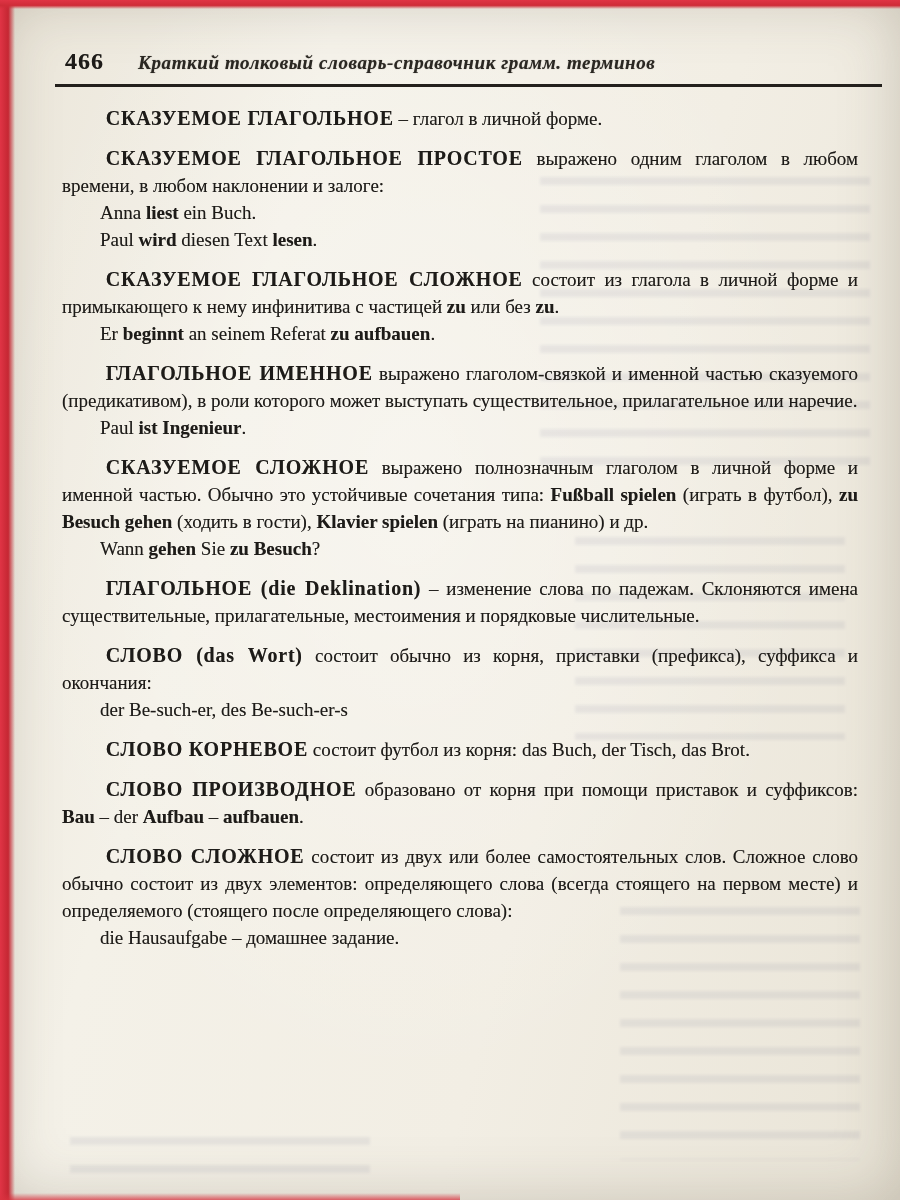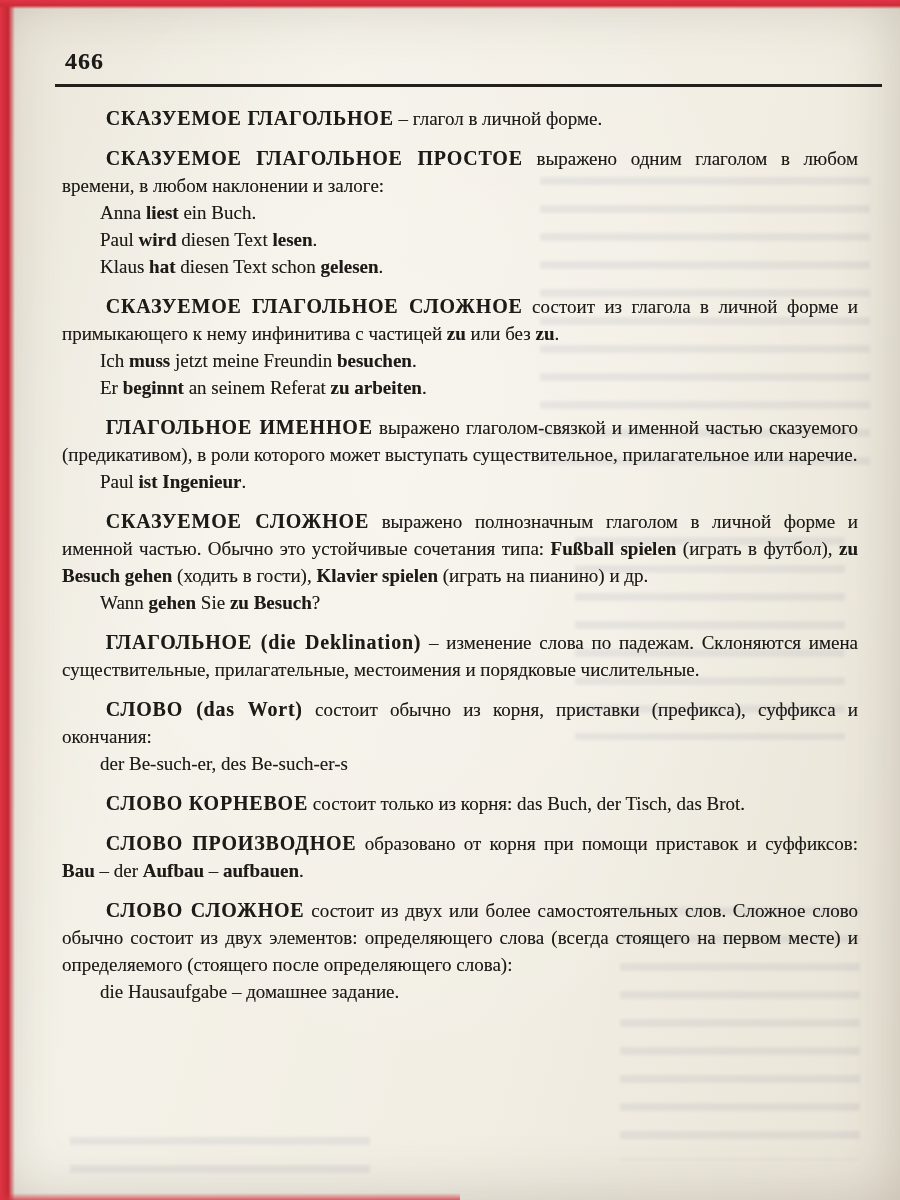--- a/index.html
+++ b/index.html
@@ -55,54 +55,53 @@
   <div class="ghost g2"></div>
   <div class="ghost g3"></div>
   <div class="ghost g4"></div>
 
   <div class="edge-left"></div>
   <div class="edge-top"></div>
   <div class="edge-bottom"></div>
 
   <header class="pageheader">
     <span class="pagenum">466</span>
+    <span class="runhead">Краткий толковый словарь-справочник грамм. терминов</span>
   </header>
 
   <main class="entries">
       <div class="entry">
         <p class="def"><span class="hw">СКАЗУЕМОЕ ГЛАГОЛЬНОЕ</span><span> – глагол в личной форме.</span></p>
       </div>
       <div class="entry">
         <p class="def"><span class="hw">СКАЗУЕМОЕ ГЛАГОЛЬНОЕ ПРОСТОЕ</span><span> выражено одним глаголом в любом времени, в любом наклонении и залоге:</span></p>
         <p class="ex"><span>Anna </span><span class="b">liest</span><span> ein Buch.</span></p>
         <p class="ex"><span>Paul </span><span class="b">wird</span><span> diesen Text </span><span class="b">lesen</span><span>.</span></p>
-        <p class="ex"><span>Klaus </span><span class="b">hat</span><span> diesen Text schon </span><span class="b">gelesen</span><span>.</span></p>
       </div>
       <div class="entry">
         <p class="def"><span class="hw">СКАЗУЕМОЕ ГЛАГОЛЬНОЕ СЛОЖНОЕ</span><span> состоит из глагола в личной форме и примыкающего к нему инфинитива с частицей </span><span class="b">zu</span><span> или без </span><span class="b">zu</span><span>.</span></p>
-        <p class="ex"><span>Ich </span><span class="b">muss</span><span> jetzt meine Freundin </span><span class="b">besuchen</span><span>.</span></p>
-        <p class="ex"><span>Er </span><span class="b">beginnt</span><span> an seinem Referat </span><span class="b">zu arbeiten</span><span>.</span></p>
+        <p class="ex"><span>Er </span><span class="b">beginnt</span><span> an seinem Referat </span><span class="b">zu aufbauen</span><span>.</span></p>
       </div>
       <div class="entry">
         <p class="def"><span class="hw">ГЛАГОЛЬНОЕ ИМЕННОЕ</span><span> выражено глаголом-связкой и именной частью сказуемого (предикативом), в роли которого может выступать существительное, прилагательное или наречие.</span></p>
         <p class="ex"><span>Paul </span><span class="b">ist Ingenieur</span><span>.</span></p>
       </div>
       <div class="entry">
         <p class="def"><span class="hw">СКАЗУЕМОЕ СЛОЖНОЕ</span><span> выражено полнозначным глаголом в личной форме и именной частью. Обычно это устойчивые сочетания типа: </span><span class="b">Fußball spielen</span><span> (играть в футбол), </span><span class="b">zu Besuch gehen</span><span> (ходить в гости), </span><span class="b">Klavier spielen</span><span> (играть на пианино) и др.</span></p>
         <p class="ex"><span>Wann </span><span class="b">gehen</span><span> Sie </span><span class="b">zu Besuch</span><span>?</span></p>
       </div>
       <div class="entry">
         <p class="def"><span class="hw">ГЛАГОЛЬНОЕ (die Deklination)</span><span> – изменение слова по падежам. Склоняются имена существительные, прилагательные, местоимения и порядковые числительные.</span></p>
       </div>
       <div class="entry">
         <p class="def"><span class="hw">СЛОВО (das Wort)</span><span> состоит обычно из корня, приставки (префикса), суффикса и окончания:</span></p>
         <p class="ex"><span>der Be-such-er, des Be-such-er-s</span></p>
       </div>
       <div class="entry">
-        <p class="def"><span class="hw">СЛОВО КОРНЕВОЕ</span><span> состоит только из корня: das Buch, der Tisch, das Brot.</span></p>
+        <p class="def"><span class="hw">СЛОВО КОРНЕВОЕ</span><span> состоит футбол из корня: das Buch, der Tisch, das Brot.</span></p>
       </div>
       <div class="entry">
         <p class="def"><span class="hw">СЛОВО ПРОИЗВОДНОЕ</span><span> образовано от корня при помощи приставок и суффиксов: </span><span class="b">Bau</span><span> – der </span><span class="b">Aufbau</span><span> – </span><span class="b">aufbauen</span><span>.</span></p>
       </div>
       <div class="entry">
         <p class="def"><span class="hw">СЛОВО СЛОЖНОЕ</span><span> состоит из двух или более самостоятельных слов. Сложное слово обычно состоит из двух элементов: определяющего слова (всегда стоящего на первом месте) и определяемого (стоящего после определяющего слова):</span></p>
         <p class="ex"><span>die Hausaufgabe – домашнее задание.</span></p>
       </div>
     </main>
 </div>

